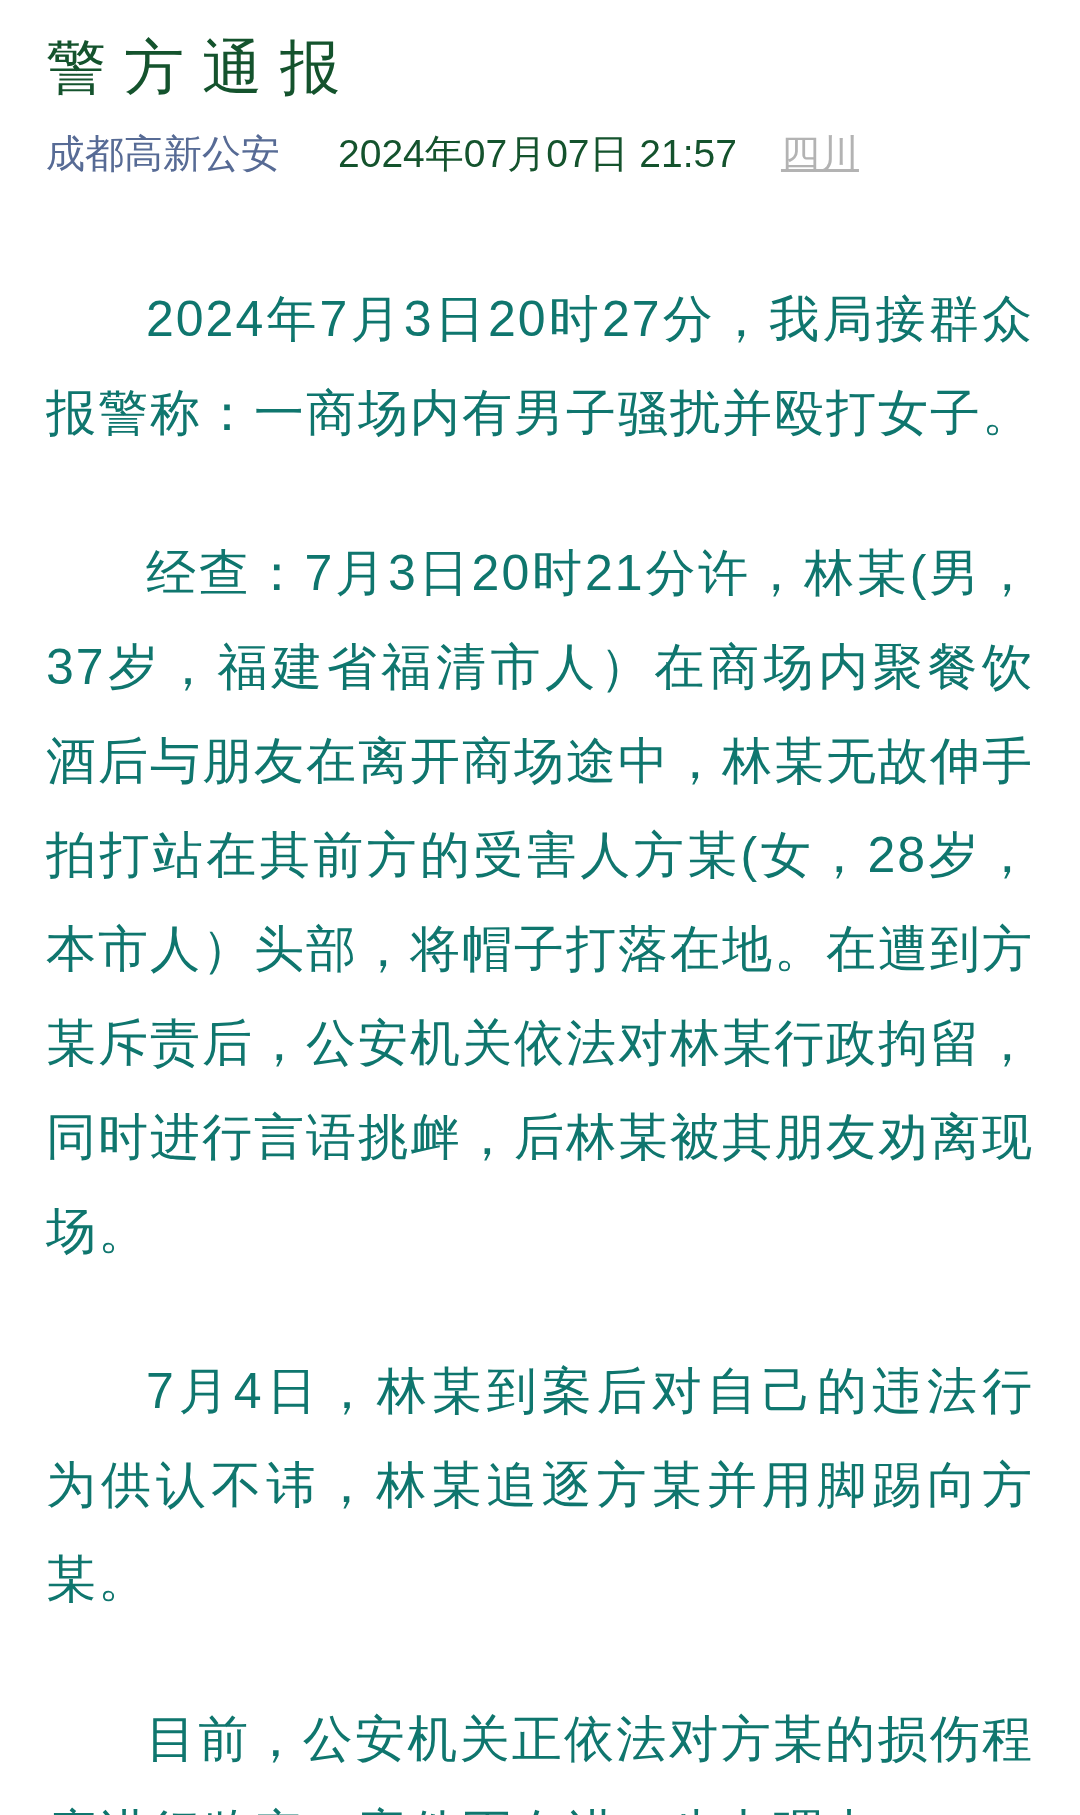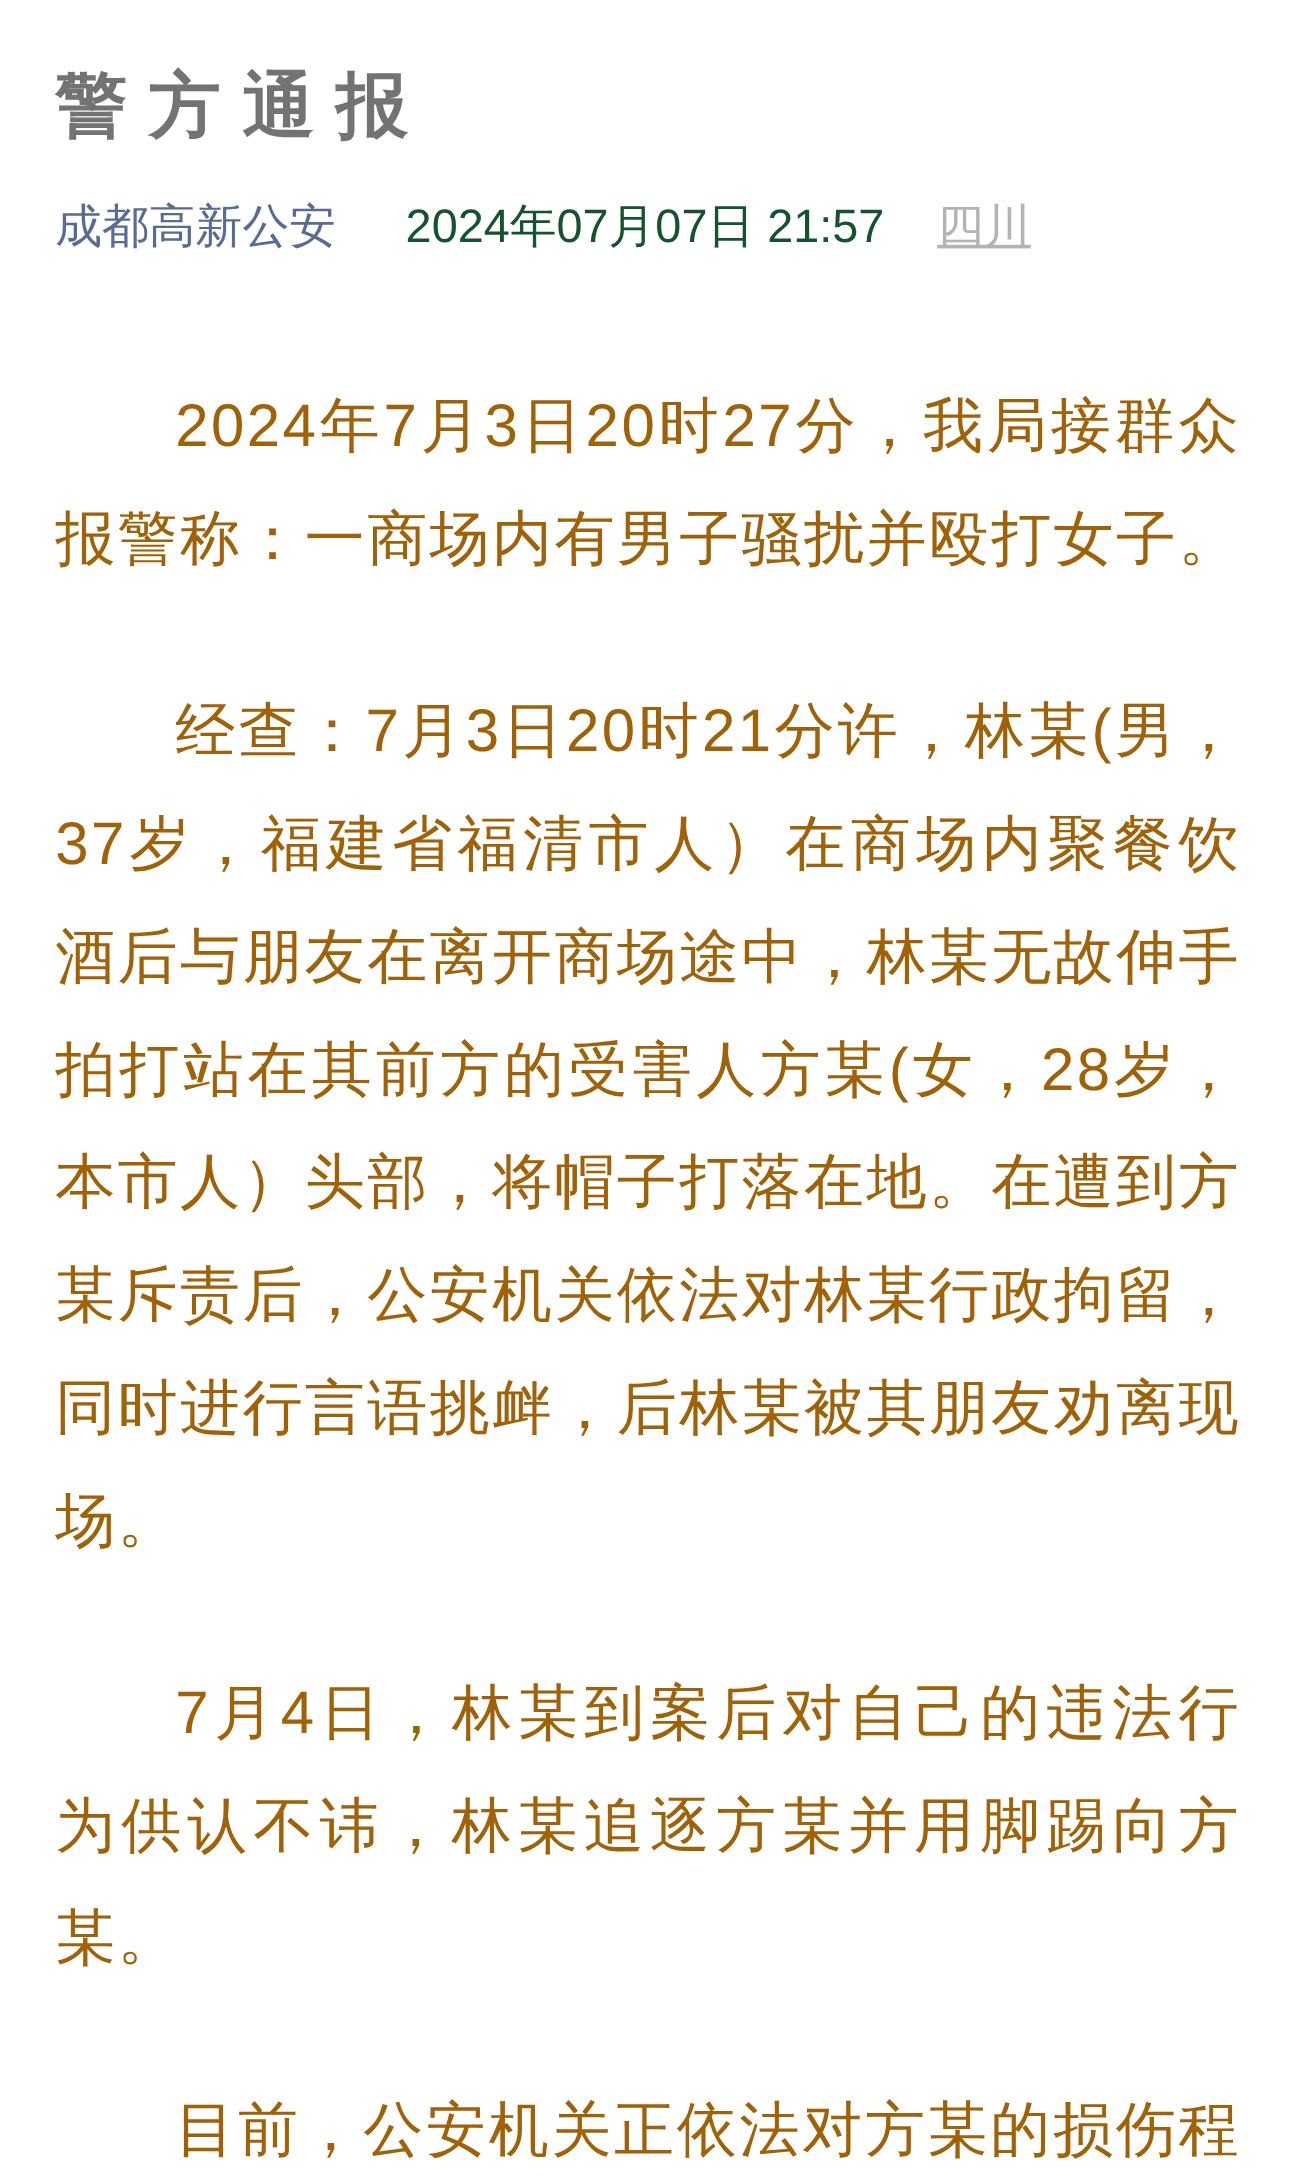--- a/index.html
+++ b/index.html
@@ -10,29 +10,29 @@
     overflow: hidden;
     background: #ffffff;
     font-family: "Liberation Sans", "DejaVu Sans", sans-serif;
   }
   .article {
     padding: 0 46px;
     box-sizing: border-box;
     width: 1080px;
   }
   .title {
-    margin: 57px 0 0 0;
+    margin: 37px 0 0 0;
     font-size: 60px;
     line-height: 62px;
-    font-weight: 700;
+    font-weight: 400;
     letter-spacing: 18px;
-    color: #737373;
+    color: #14532d;
   }
   .byline {
-    margin-top: 48px;
+    margin-top: 32px;
     display: flex;
     align-items: baseline;
     font-size: 39px;
     line-height: 46px;
     white-space: nowrap;
   }
   .account {
     color: #576b95;
     cursor: pointer;
   }
@@ -48,21 +48,21 @@
   .body-content {
     margin-top: 95px;
   }
   .body-content p {
     margin: 0 0 66px 0;
     font-size: 50px;
     line-height: 94px;
     letter-spacing: 2px;
     text-indent: 2em;
     text-align: justify;
-    color: #a16207;
+    color: #0f766e;
     font-weight: 400;
   }
 </style>
 </head>
 <body>
 
 <div class="article">
 
   <h1 class="title">警方通报</h1>
 

